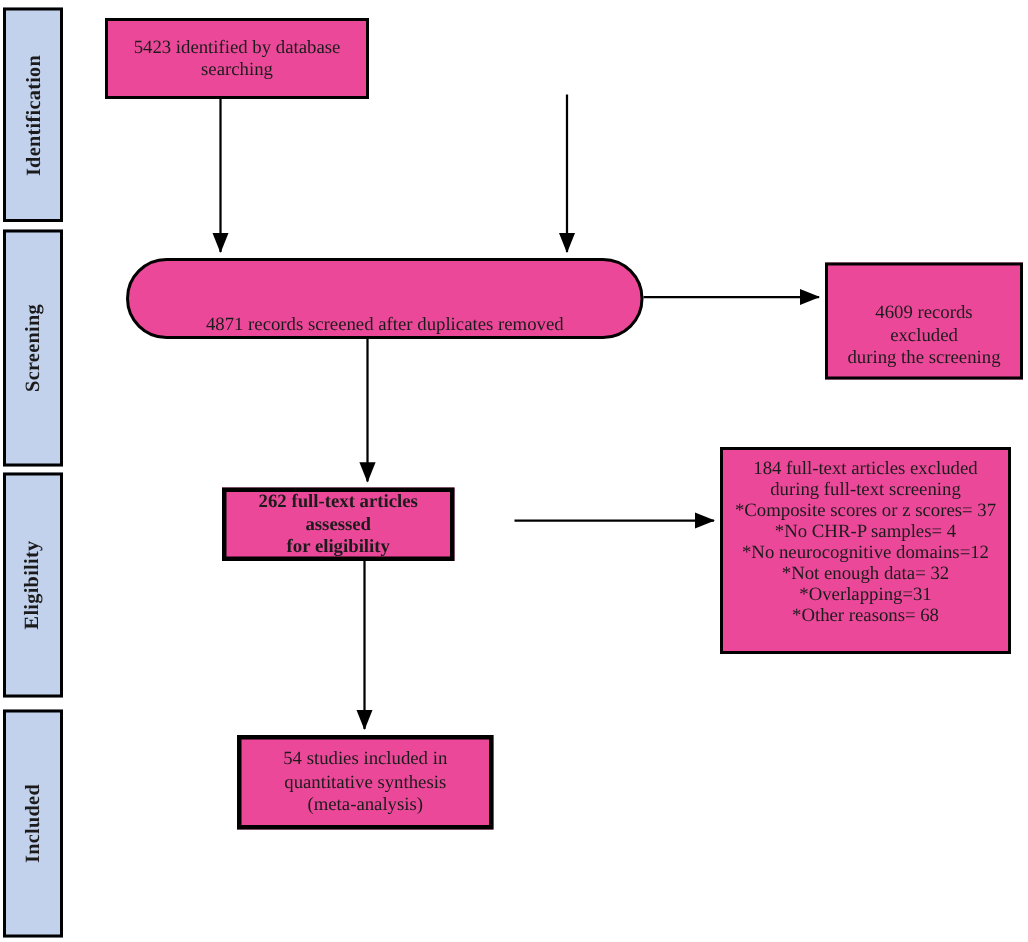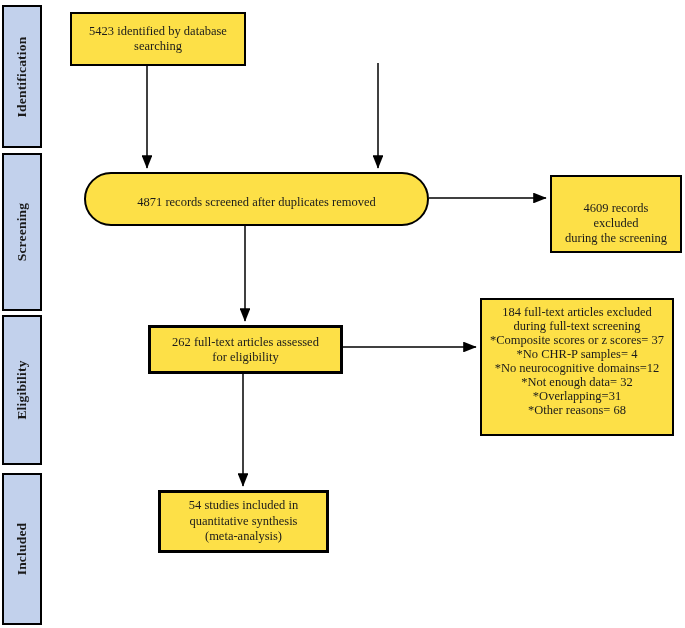--- a/index.html
+++ b/index.html
@@ -44,35 +44,35 @@
     letter-spacing: 0.2px;
   }
   #stage-identification { top: 5px;   height: 143px; }
   #stage-screening      { top: 153px; height: 158px; }
   #stage-eligibility    { top: 315px; height: 150px; }
   #stage-included       { top: 473px; height: 152px; }
   
   .fbox {
     position: absolute;
     box-sizing: border-box;
-    background: #fde047;
+    background: #ec4899;
     border: 2px solid var(--border, #000);
     display: flex;
     align-items: center;
     justify-content: center;
     text-align: center;
     font-size: 12.5px;
     line-height: 15px;
     white-space: pre-line;
   }
   #box-database        { left: 70px;  top: 12px;  width: 176px; height: 54px; border-width: 2.5px; }
   #box-other-sources   { left: 293px; top: 12px;  width: 182px; height: 51px; border-width: 2.5px; }
-  #box-screened        { left: 84px;  top: 172px; width: 345px; height: 54px; align-items: center; padding-top: 7px; border-radius: 27px; }
+  #box-screened        { left: 84px;  top: 172px; width: 345px; height: 54px; align-items: flex-end; padding-top: 7px; border-radius: 27px; }
   #box-screen-excluded { left: 550px; top: 175px; width: 132px; height: 78px; align-items: flex-start; padding-top: 24px; }
-  #box-fulltext        { left: 148px; top: 325px; width: 195px; height: 49px; border-width: 3px; }
+  #box-fulltext        { left: 148px; top: 325px; width: 155px; height: 49px; border-width: 3px; font-weight: bold; }
   #box-ft-excluded     { left: 480px; top: 298px; width: 194px; height: 138px; align-items: flex-start; padding-top: 5px; line-height: 14px; border-width: 2.5px; }
   #box-included        { left: 158px; top: 490px; width: 171px; height: 63px; border-width: 3px; line-height: 15.5px; }
 </style>
 </head>
 <body>
 
 <div class="canvas">
 
   <svg class="arrows" viewBox="0 0 685 628" xmlns="http://www.w3.org/2000/svg">
     <defs>

